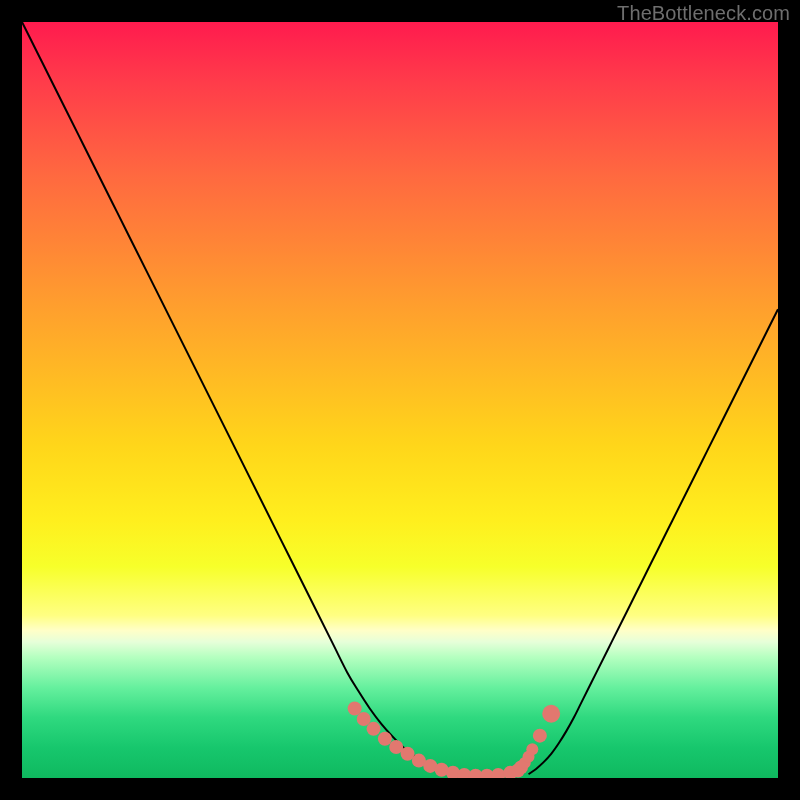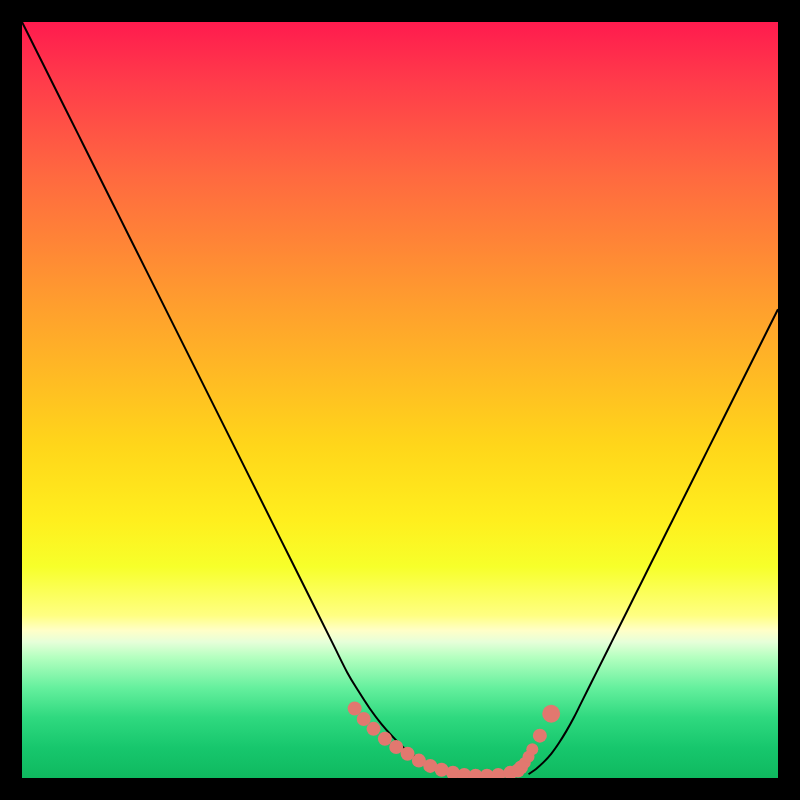--- a/index.html
+++ b/index.html
@@ -99,13 +99,14 @@
           <circle cx="495.9359999999999" cy="748.44" r="7"></circle>
           <circle cx="498.96000000000004" cy="745.416" r="7"></circle>
           <circle cx="502.74" cy="740.88" r="6"></circle>
           <circle cx="506.52000000000004" cy="734.832" r="6"></circle>
           <circle cx="510.3" cy="727.272" r="6"></circle>
           <circle cx="517.86" cy="713.664" r="7"></circle>
           <circle cx="529.1999999999999" cy="691.74" r="9"></circle>
         </g>
     </svg>
   </div>
+  <div class="watermark">TheBottleneck.com</div>
 </div>
 
 </body></html>

